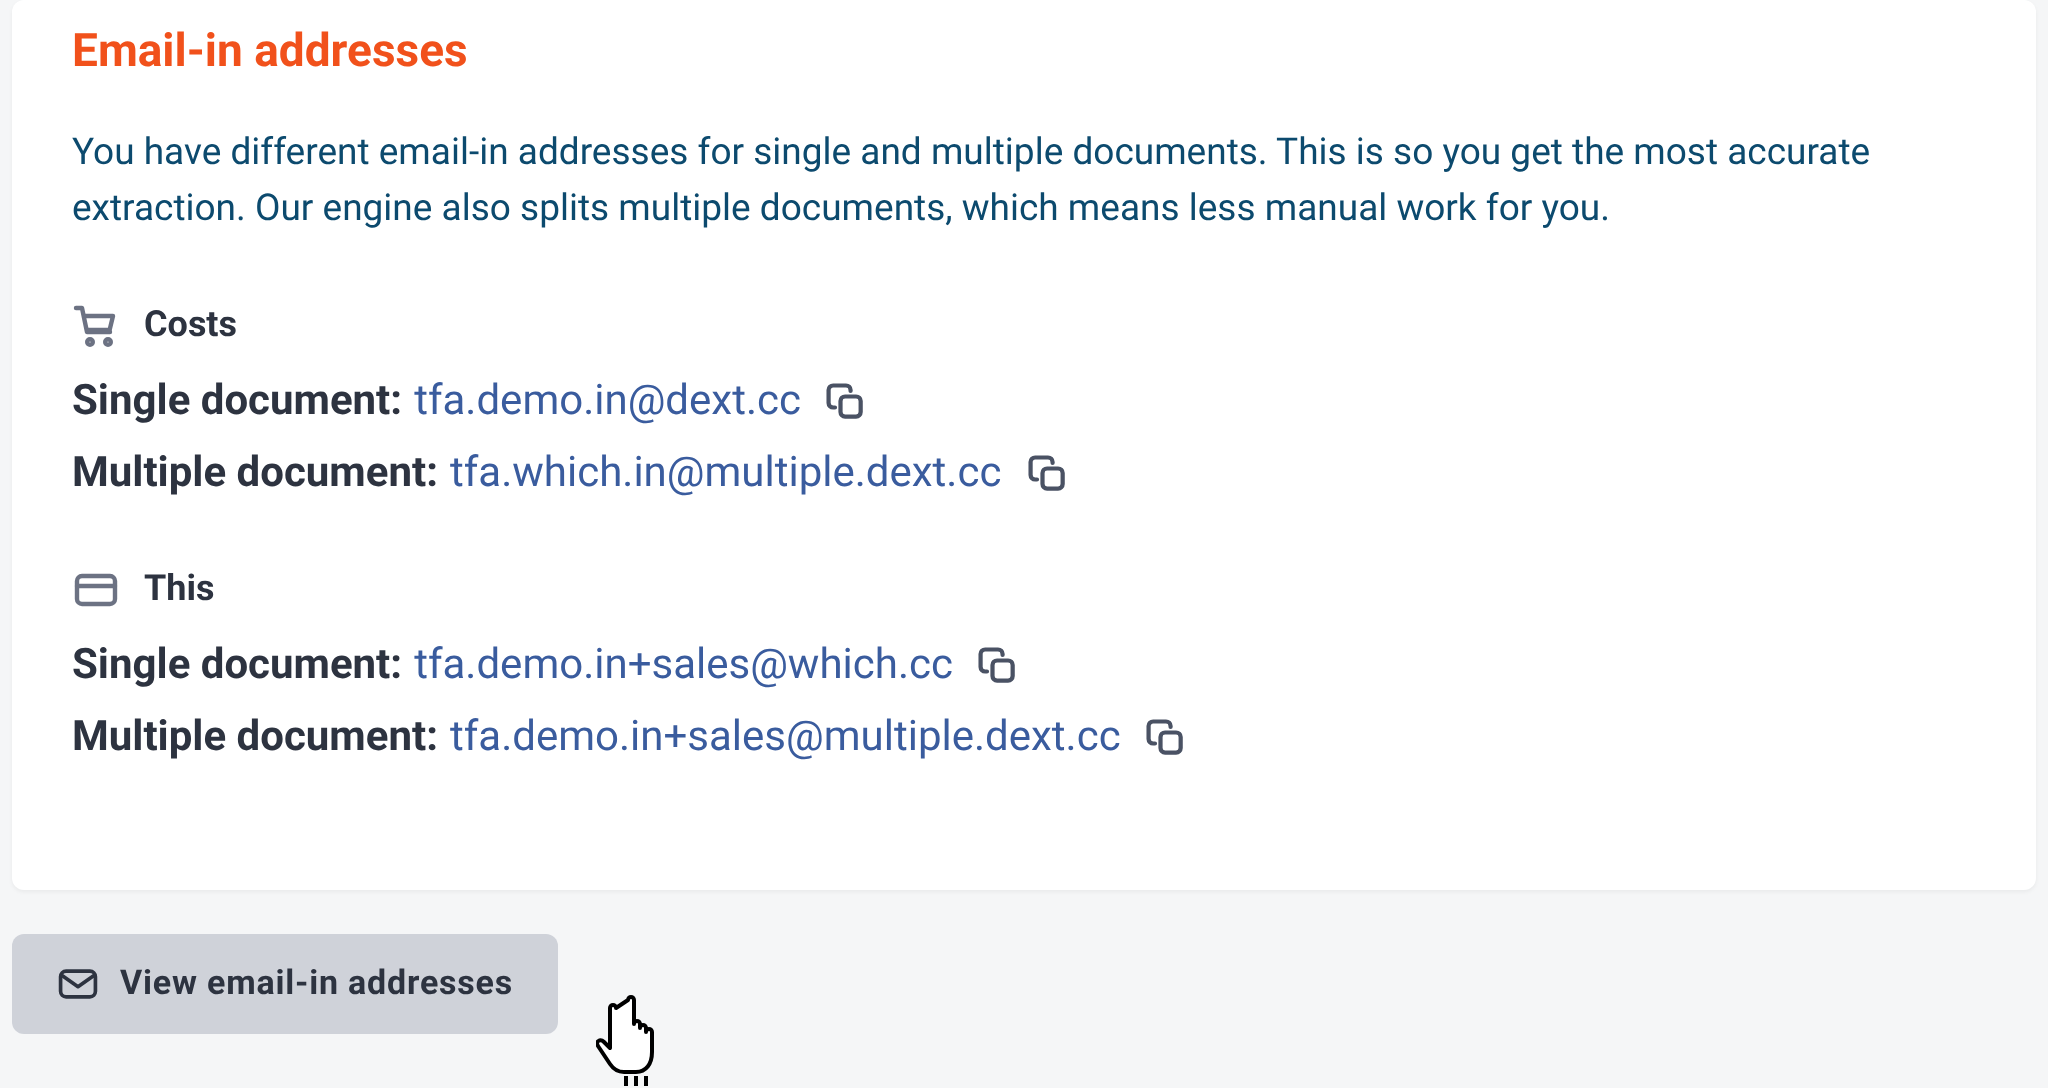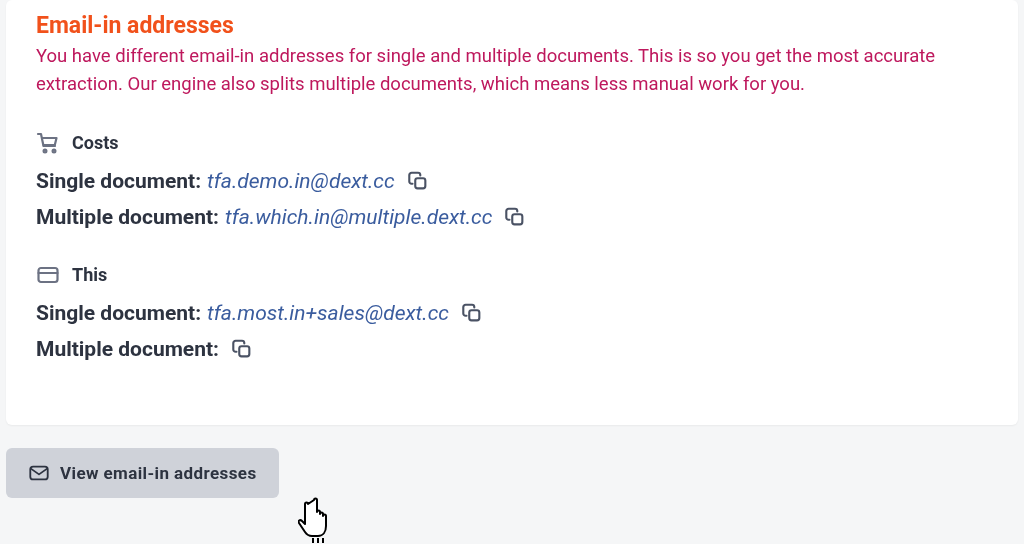--- a/index.html
+++ b/index.html
@@ -18,24 +18,24 @@
     margin-left: 6px;
     margin-right: 6px;
     margin-top: 0;
     position: relative;
     box-shadow: 0 1px 2px rgba(0,0,0,0.05);
   }
   .title {
     color: #f1511b;
     font-size: 23px;
     font-weight: 700;
-    margin-bottom: 4px;
+    margin-bottom: 24px;
   }
   .description {
-    color: #be185d;
+    color: #0c4a6e;
     font-size: 18.5px;
     line-height: 1.5;
     margin-bottom: 32px;
   }
   .section {
     margin-bottom: 34px;
   }
   .section-header {
     display: flex;
     align-items: center;
@@ -65,33 +65,32 @@
     flex-wrap: wrap;
   }
   .row-label {
     font-weight: 700;
     color: #2d3340;
   }
   .row-email {
     color: #3a5c9e;
     margin-left: 6px;
     cursor: pointer;
-    font-style: italic;
   }
   .copy-btn {
     margin-left: 12px;
     color: #4a5264;
     display: inline-flex;
     align-items: center;
     cursor: pointer;
   }
   .view-button {
     position: absolute;
     left: 6px;
-    top: 448px;
+    top: 467px;
     background: #cfd2d9;
     border-radius: 6px;
     padding: 14px 22px;
     display: inline-flex;
     align-items: center;
     gap: 10px;
     cursor: pointer;
     font-weight: 700;
     font-size: 17px;
     color: #2d3340;
@@ -157,30 +156,31 @@
       <span class="section-icon">
         <svg viewBox="0 0 24 24" width="24" height="24" fill="none" stroke="currentColor" stroke-width="2.2" stroke-linecap="round" stroke-linejoin="round">
           <rect x="2.5" y="5" width="19" height="14" rx="2.5"></rect>
           <line x1="2.5" y1="10" x2="21.5" y2="10"></line>
         </svg>
       </span>
       <span class="section-title">This</span>
     </div>
     <div class="row">
       <span class="row-label">Single document:</span>
-      <span class="row-email">tfa.most.in+sales@dext.cc</span>
+      <span class="row-email">tfa.demo.in+sales@which.cc</span>
       <span class="copy-btn">
         <svg viewBox="0 0 24 24" width="22" height="22" fill="none" stroke="currentColor" stroke-width="2.3" stroke-linecap="round" stroke-linejoin="round">
           <rect x="9" y="9" width="11" height="11" rx="2.5"></rect>
           <path d="M6 15H5a2.5 2.5 0 0 1-2.5-2.5v-7A2.5 2.5 0 0 1 5 3h7A2.5 2.5 0 0 1 14.5 5.5V6"></path>
         </svg>
       </span>
     </div>
     <div class="row">
       <span class="row-label">Multiple document:</span>
+      <span class="row-email">tfa.demo.in+sales@multiple.dext.cc</span>
       <span class="copy-btn">
         <svg viewBox="0 0 24 24" width="22" height="22" fill="none" stroke="currentColor" stroke-width="2.3" stroke-linecap="round" stroke-linejoin="round">
           <rect x="9" y="9" width="11" height="11" rx="2.5"></rect>
           <path d="M6 15H5a2.5 2.5 0 0 1-2.5-2.5v-7A2.5 2.5 0 0 1 5 3h7A2.5 2.5 0 0 1 14.5 5.5V6"></path>
         </svg>
       </span>
     </div>
   </div>
 </div>
 

